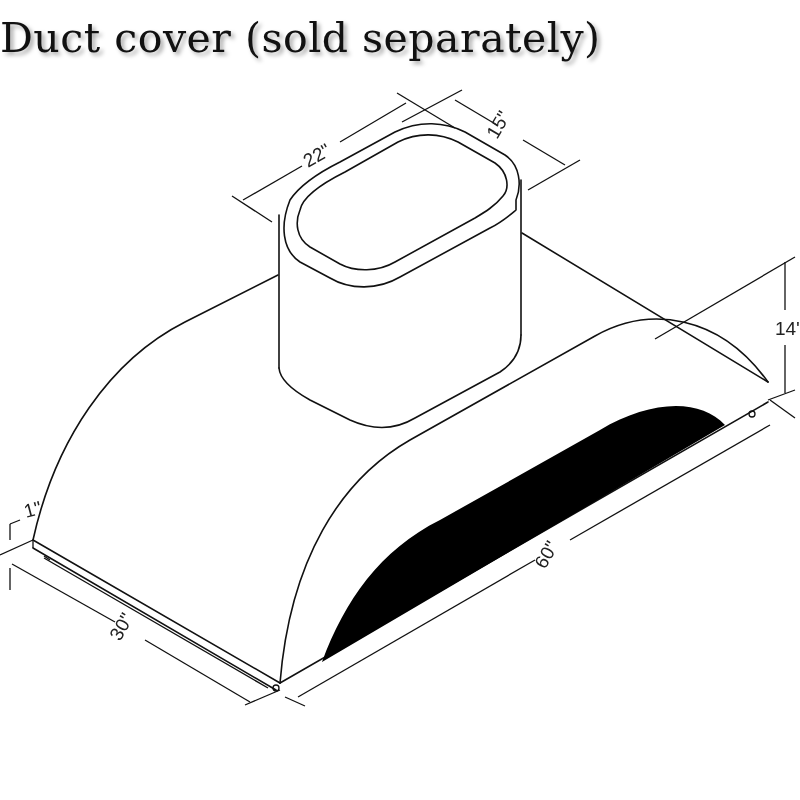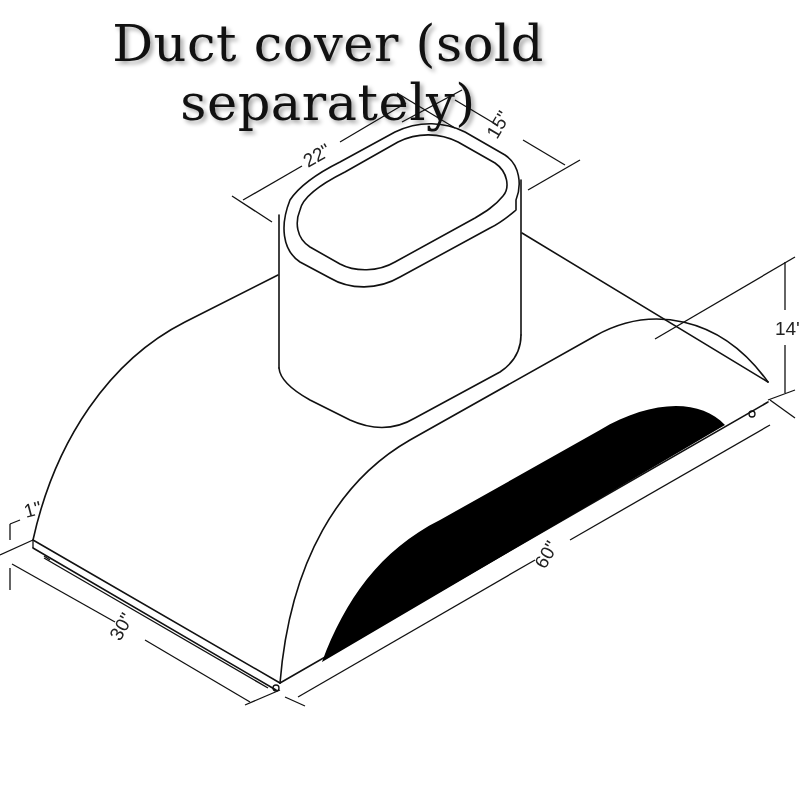--- a/index.html
+++ b/index.html
@@ -1,19 +1,19 @@
 <!DOCTYPE html>
 <html><head>
 <meta charset="utf-8">
 <style>
   html, body { margin:0; padding:0; background:#ffffff; }
   body { width:800px; height:800px; position:relative; overflow:hidden; }
   .title {
-    position:absolute; left:0; top:14px; width:656px; text-align:center;
-    font-family:"DejaVu Serif","Liberation Serif",serif; font-size:51px; color:#111;
+    position:absolute; left:0; top:14px; width:656px; 
+    font-family:"DejaVu Serif","Liberation Serif",serif; font-size:41px; color:#111;
     text-shadow: 3px 3px 4px rgba(0,0,0,0.35);
     letter-spacing:0.5px;
   }
   svg { position:absolute; left:0; top:0; }
   .ln { stroke:#111; stroke-width:1.6; fill:none; stroke-linecap:round; stroke-linejoin:round; }
   .thin { stroke:#111; stroke-width:1.3; fill:none; }
   .dim { font-family:"Liberation Sans","DejaVu Sans",sans-serif; font-size:19px; fill:#222; }
 </style>
 </head>
 <body>

